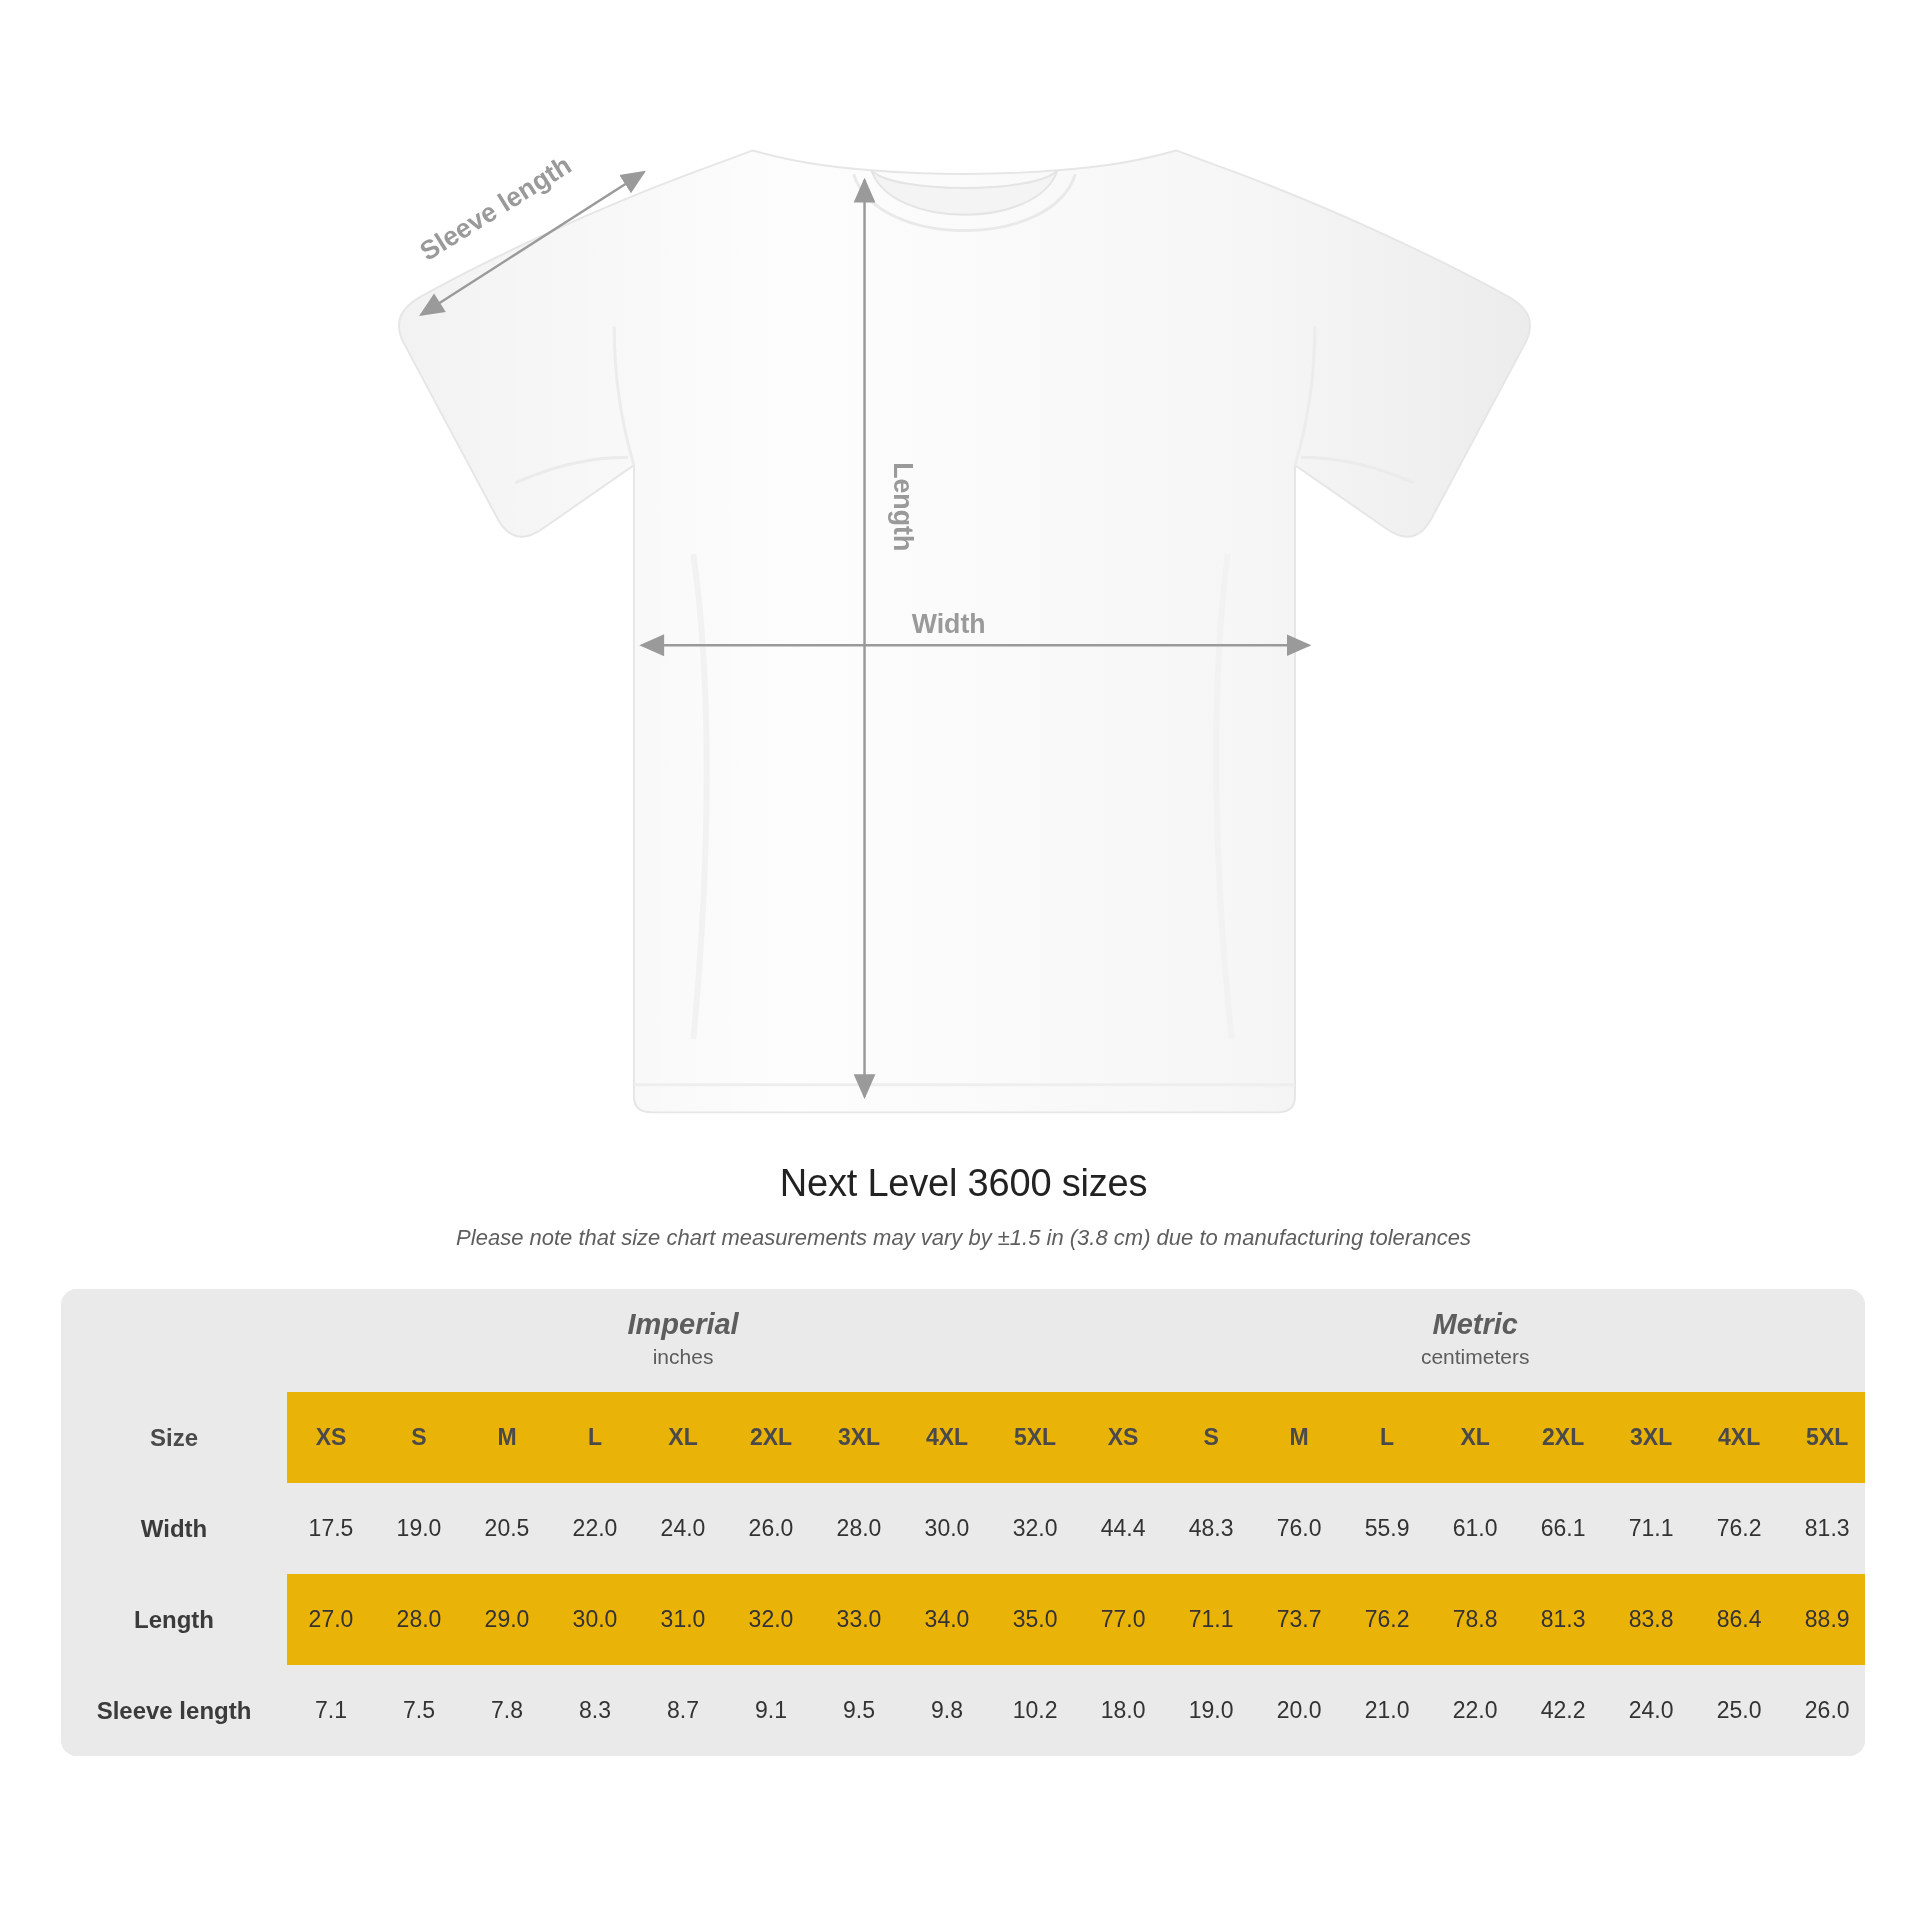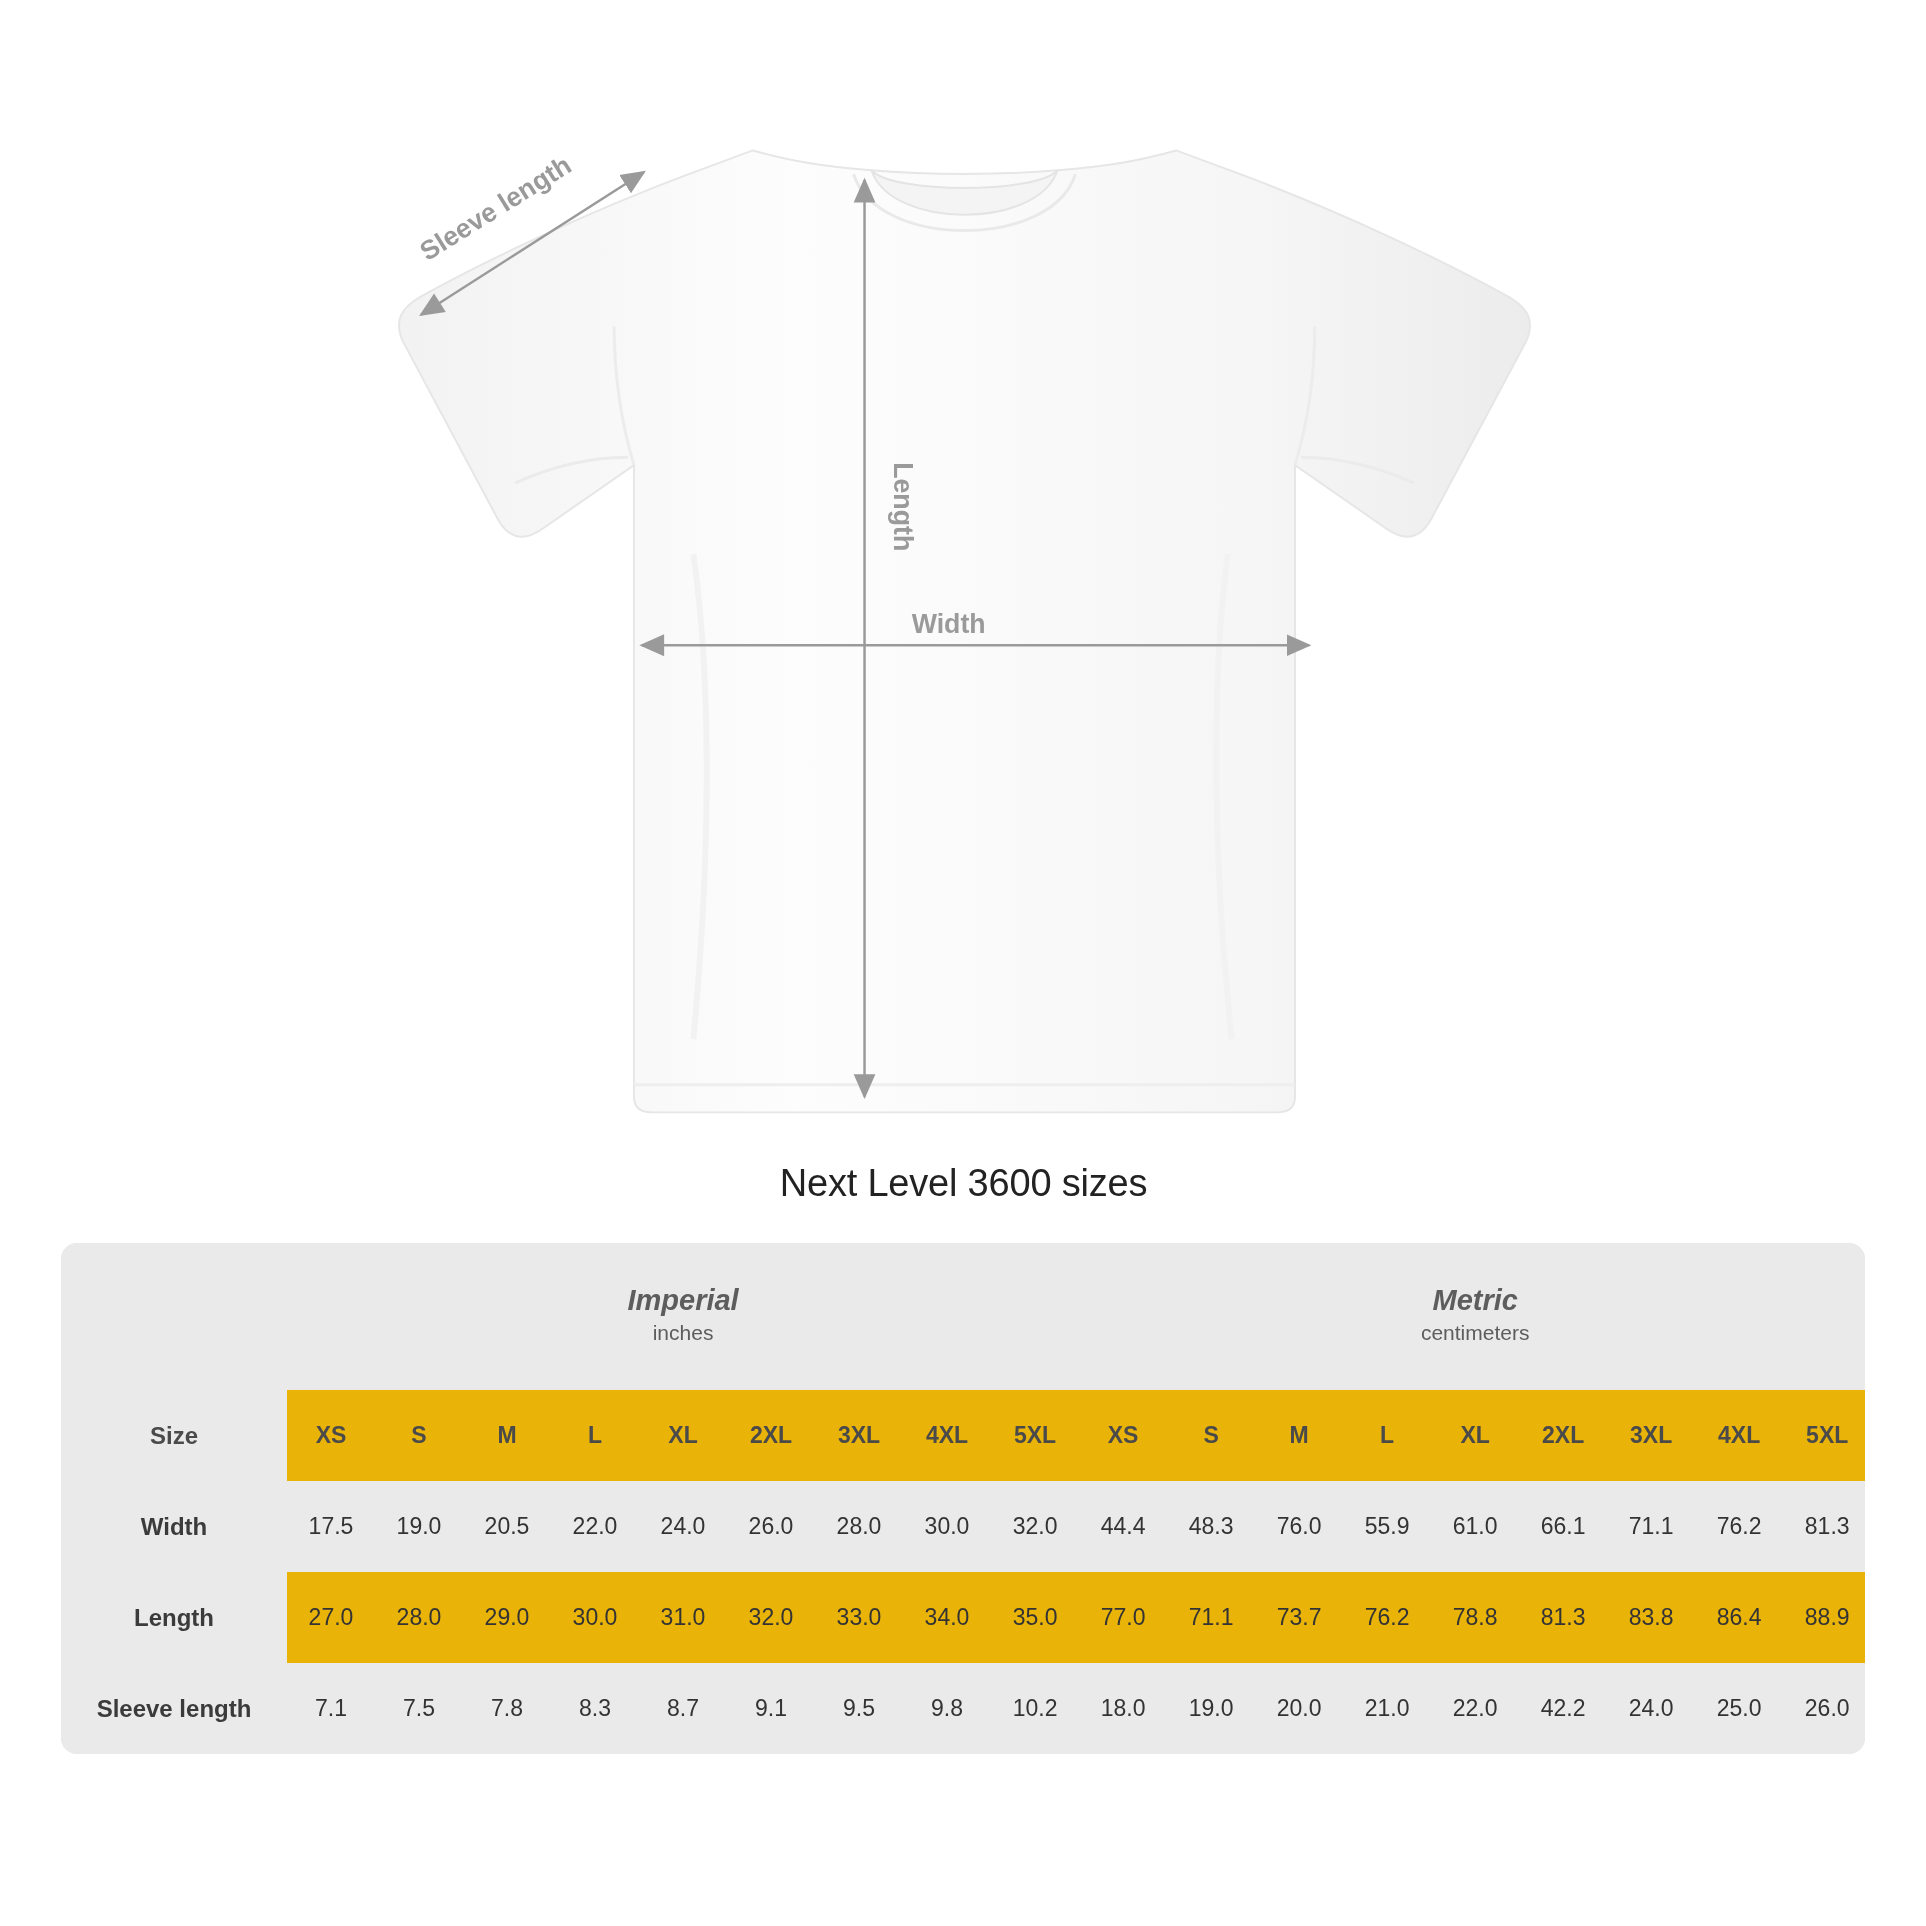--- a/index.html
+++ b/index.html
@@ -61,21 +61,21 @@
     border-collapse: collapse;
     width: 100%;
     table-layout: fixed;
   }
   table.size-table td, table.size-table th {
     padding: 0;
     margin: 0;
     border: none;
   }
   .unit-head {
-    height: 147px;
+    height: 103px;
     background: #eaeaea;
     text-align: center;
     vertical-align: middle;
   }
   .unit-head .u-name {
     font-size: 29px;
     font-weight: bold;
     font-style: italic;
     color: #5d5d5d;
     line-height: 1.15;
@@ -194,20 +194,21 @@
 
       <text x="505" y="218" transform="rotate(-32 505 218)" text-anchor="middle" font-family="Liberation Sans, sans-serif" font-size="27" font-weight="bold" fill="#9a9a9a">Sleeve length</text>
 
       <text x="903" y="512" transform="rotate(90 903 512)" text-anchor="middle" font-family="Liberation Sans, sans-serif" font-size="27" font-weight="bold" fill="#9a9a9a">Length</text>
 
       <text x="958" y="640" text-anchor="middle" font-family="Liberation Sans, sans-serif" font-size="27" font-weight="bold" fill="#9a9a9a">Width</text>
     </svg>
   </div>
 
   <div class="title">Next Level 3600 sizes</div>
+  <div class="subtitle">Please note that size chart measurements may vary by ±1.5 in (3.8 cm) due to manufacturing tolerances</div>
 
   <div class="table-wrap">
     <table class="size-table">
       <colgroup>
         <col style="width:226px">
         <col span="18" style="width:88px">
       </colgroup>
       <tbody>
         <tr>
           <td class="corner-cell"></td>

